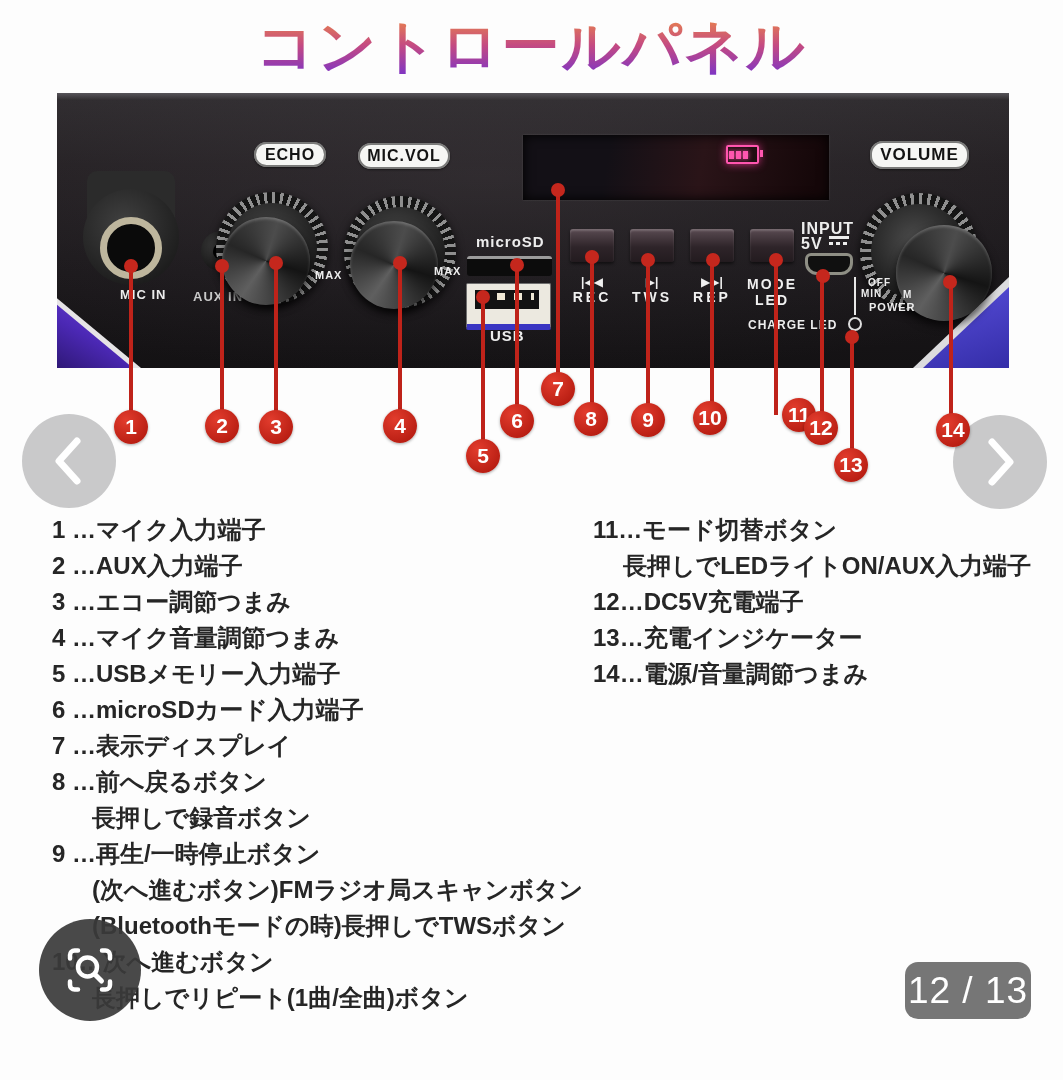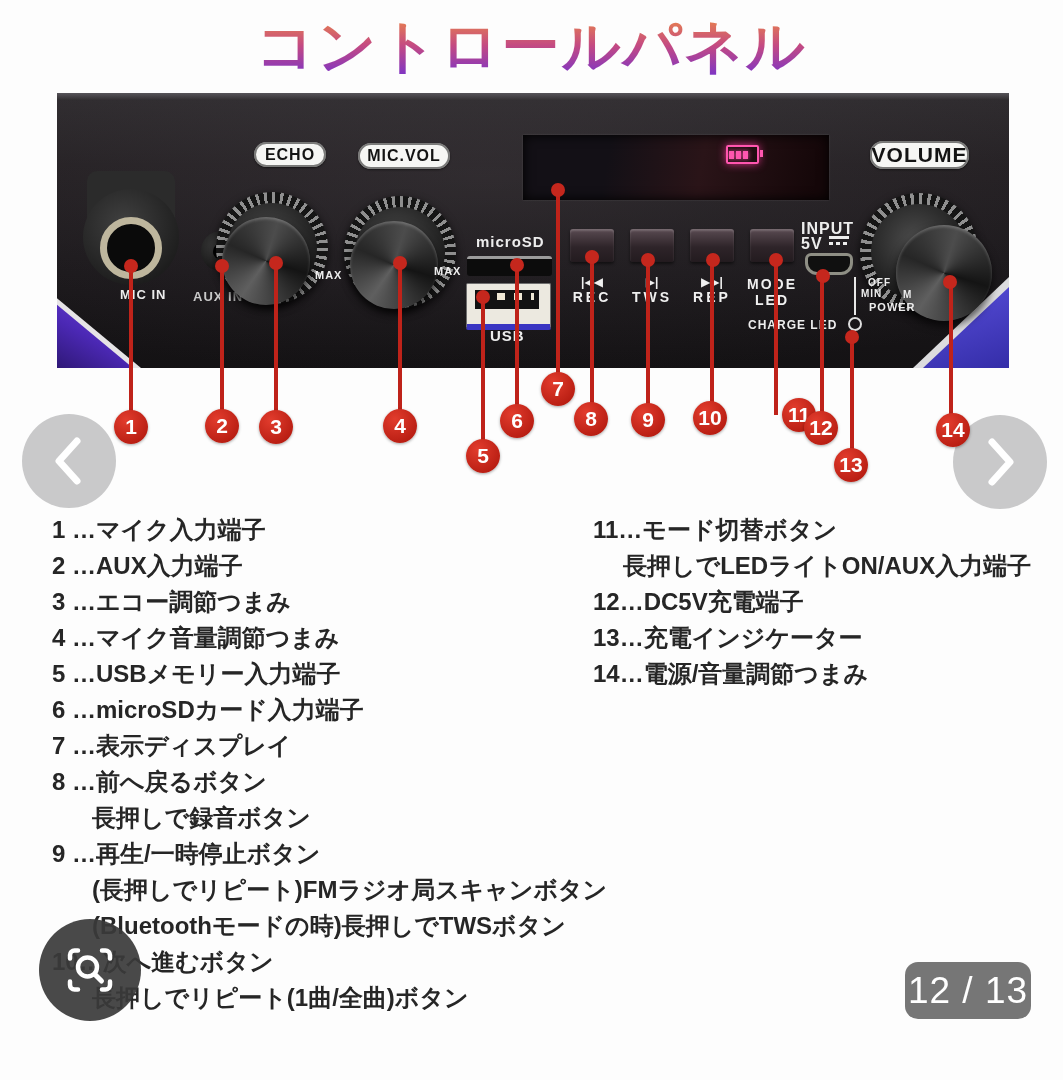--- a/index.html
+++ b/index.html
@@ -184,21 +184,21 @@
     <span style="position:static;display:block;font-size:14px;letter-spacing:2px;">MODE</span>
     <span style="position:static;display:block;font-size:14px;letter-spacing:2px;">LED</span>
   </div>
 
   <div class="wlabel" style="left:744px;top:128px;font-size:16px;line-height:15px;">
     <span style="position:static;">INPUT</span><br>
     <span style="position:static;">5V</span><span class="dc"></span>
   </div>
   <div class="musb"></div>
 
-  <div class="pill" style="left:813px;top:48px;width:99px;height:28px;font-size:21px;line-height:28px;">VOLUME</div>
+  <div class="pill" style="left:813px;top:48px;width:99px;height:28px;font-size:17px;line-height:28px;">VOLUME</div>
   <div class="ring" style="left:803px;top:100px;width:118px;height:118px;"></div>
   <div class="cap" style="left:839px;top:132px;width:96px;height:96px;"></div>
   <div class="wlabel" style="left:811px;top:184px;font-size:10px;">OFF</div>
   <div class="wlabel" style="left:804px;top:195px;font-size:10px;">MIN</div>
   <div class="wlabel" style="left:846px;top:196px;font-size:10px;z-index:3;">M</div>
   <div class="wlabel" style="left:812px;top:208px;font-size:11px;z-index:3;">POWER</div>
 
   <div class="wlabel" style="left:691px;top:225px;font-size:12px;">CHARGE LED</div>
   <div class="chargeline"></div>
   <div class="chargehole"></div>
@@ -264,21 +264,21 @@
   <div>1 …マイク入力端子</div>
   <div>2 …AUX入力端子</div>
   <div>3 …エコー調節つまみ</div>
   <div>4 …マイク音量調節つまみ</div>
   <div>5 …USBメモリー入力端子</div>
   <div>6 …microSDカード入力端子</div>
   <div>7 …表示ディスプレイ</div>
   <div>8 …前へ戻るボタン</div>
   <div class="ind">長押しで録音ボタン</div>
   <div>9 …再生/一時停止ボタン</div>
-  <div class="ind">(長押しでリピート)FMラジオ局スキャンボタン</div>
+  <div class="ind">(次へ進むボタン)FMラジオ局スキャンボタン</div>
   <div class="ind">(Bluetoothモードの時)長押しでTWSボタン</div>
   <div>10…次へ進むボタン</div>
   <div class="ind">長押しでリピート(1曲/全曲)ボタン</div>
 </div>
 
 <div class="legend right">
   <div>11…モード切替ボタン</div>
   <div class="ind2">長押しでLEDライトON/AUX入力端子</div>
   <div>12…DC5V充電端子</div>
   <div>13…充電インジケーター</div>

